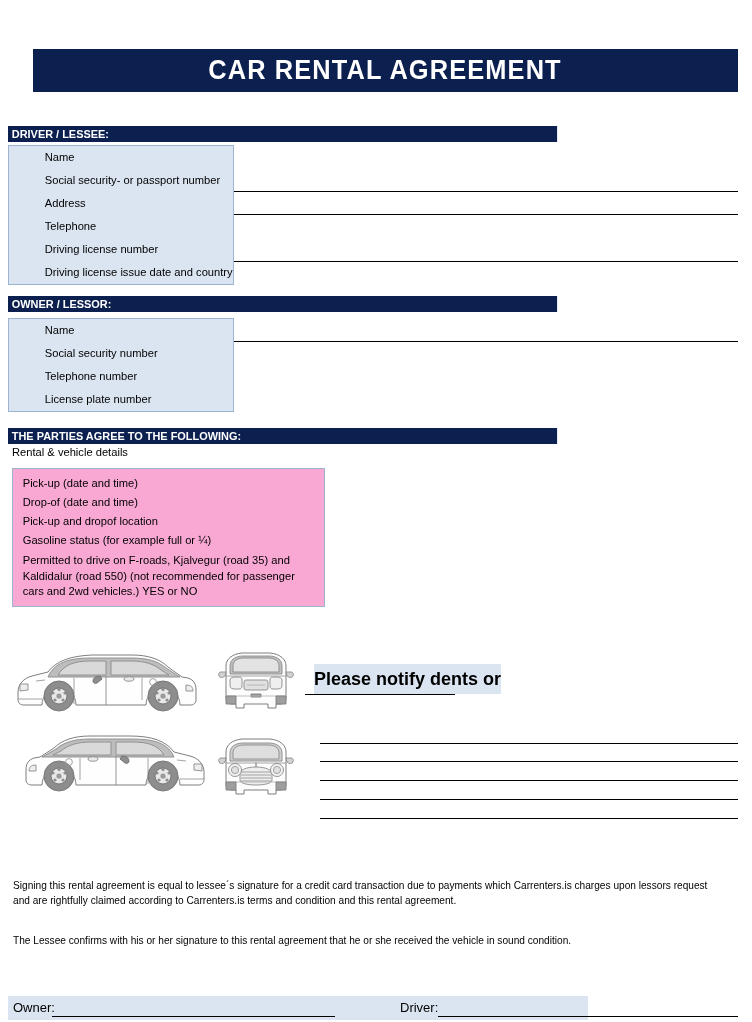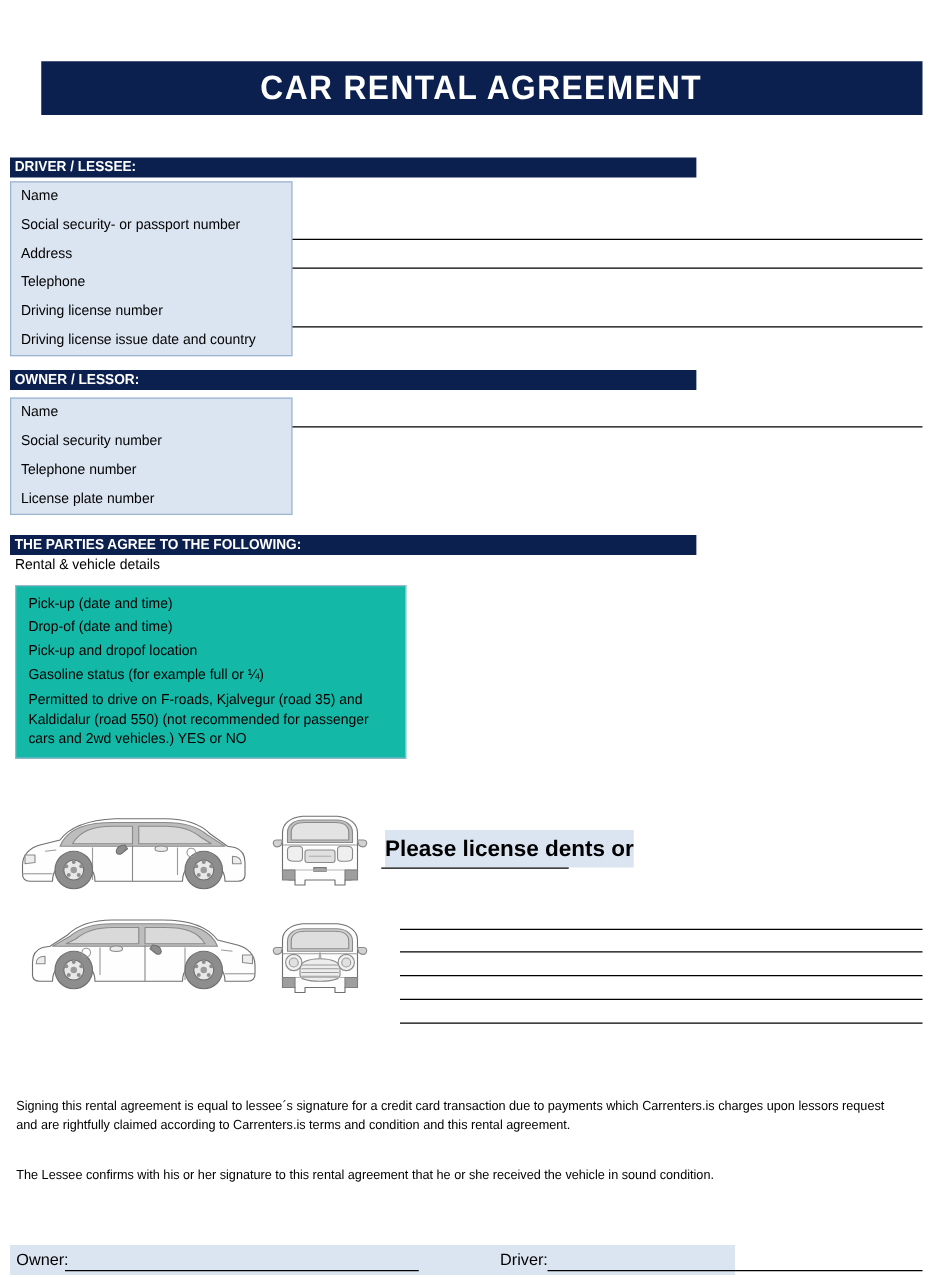--- a/index.html
+++ b/index.html
@@ -60,20 +60,21 @@
     transform-origin: left center;
     white-space: nowrap;
   }
   .labelcol {
     position: absolute;
     left: 8px;
     background: #dbe5f1;
     border-left: 1px solid #9bb4d0;
     border-right: 1px solid #9bb4d0;
     box-sizing: border-box;
+    padding-left: 28px;
   }
   .frow {
     font-size: 11.5px;
     line-height: 23px;
     height: 23px;
     padding-left: 8px;
     white-space: nowrap;
     transform: scaleX(0.97);
     transform-origin: left center;
     box-sizing: border-box;
@@ -91,21 +92,21 @@
     line-height: 15px;
     white-space: nowrap;
     transform: scaleX(0.97);
     transform-origin: left center;
   }
   .rentalbox {
     position: absolute;
     left: 12px;
     top: 468px;
     width: 313px;
-    background: #14b8a6;
+    background: #f9a8d4;
     border: 1px solid #9bb4d0;
     box-sizing: border-box;
     padding: 5px 0 6px 0;
   }
   .rentalbox .ritem {
     font-size: 11.5px;
     line-height: 19px;
     padding: 0 8px 0 10px;
     transform: scaleX(0.97);
     transform-origin: left center;
@@ -356,21 +357,21 @@
           <path d="M8 48 L68 48" stroke="#b5b5b5"></path>
           <path d="M8 48 L8 56 L18 56 L18 48 Z" fill="#9e9e9e" stroke="#7f7f7f"></path>
           <path d="M58 48 L58 56 L68 56 L68 48 Z" fill="#9e9e9e" stroke="#7f7f7f"></path>
         </g>
 
       </g>
     </svg>
   </div>
 
   <div class="notify-wrap">
-    <div class="notify-line">Please license dents or</div>
+    <div class="notify-line">Please notify dents or</div>
   </div>
   <div class="notify-underline"></div>
 
   <div class="scratch-rule" style="top:743px;"></div>
   <div class="scratch-rule" style="top:761px;"></div>
   <div class="scratch-rule" style="top:780px;"></div>
   <div class="scratch-rule" style="top:799px;"></div>
   <div class="scratch-rule" style="top:818px;"></div>
 
   <div class="para" style="top:878px;">Signing this rental agreement is equal to lessee´s signature for a credit card transaction due to payments which Carrenters.is charges upon lessors request and are rightfully claimed according to Carrenters.is terms and condition and this rental agreement.</div>

